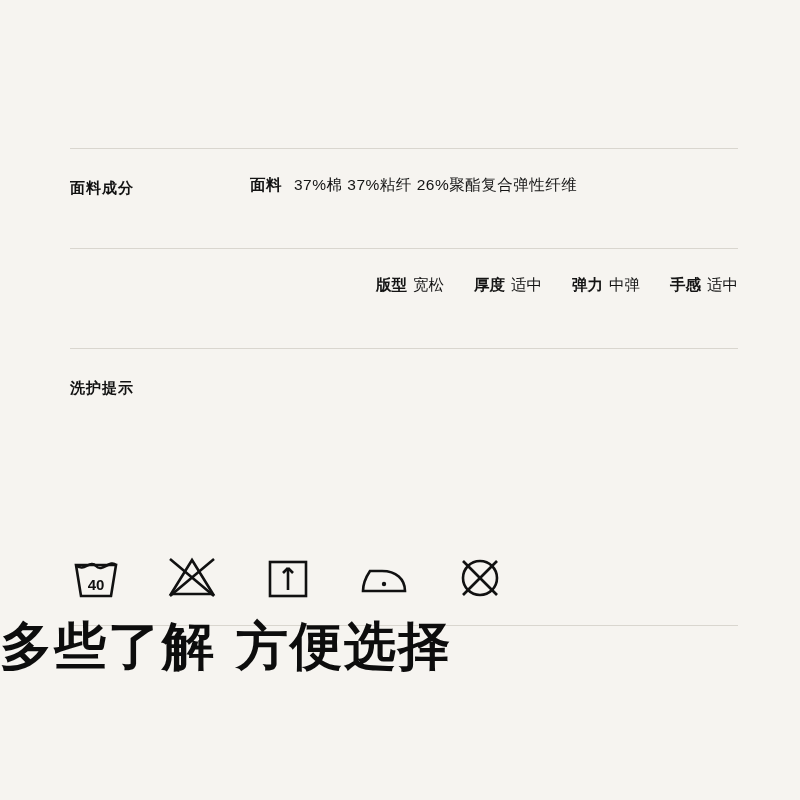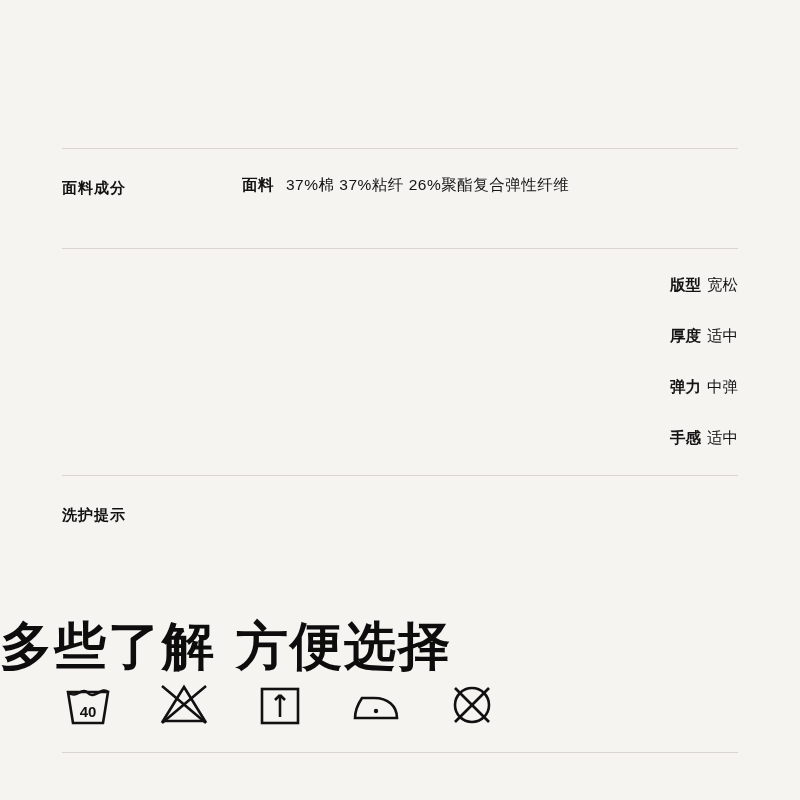--- a/index.html
+++ b/index.html
@@ -22,20 +22,21 @@
     left: 62px;
     top: 148px;
     width: 676px;
   }
   .spec-row {
     display: flex;
     align-items: flex-start;
     border-top: 1px solid #d9d6cf;
     min-height: 100px;
     padding: 0;
+    margin-left: 8px;
   }
   .spec-row:last-child { border-bottom: 1px solid #d9d6cf; }
   .spec-label {
     width: 180px;
     flex: 0 0 180px;
     font-size: 15px;
     font-weight: bold;
     letter-spacing: 1px;
     color: #111;
     padding-top: 30px;
@@ -57,21 +58,20 @@
   }
   .fabric-line b { font-weight: bold; }
   .fabric-line .sp { display: inline-block; width: 12px; }
 
   .feel-group {
     display: flex;
     align-items: baseline;
     gap: 30px;
     font-size: 15.5px;
     white-space: nowrap;
-    flex-direction: column;
   }
   .feel-item b { font-weight: bold; margin-right: 6px; }
   .feel-item span { font-weight: normal; }
 
   
   .row-care { min-height: 118px; flex-direction: column; }
   .row-care .spec-value {
     justify-content: center;
     gap: 44px;
     padding-top: 22px;

